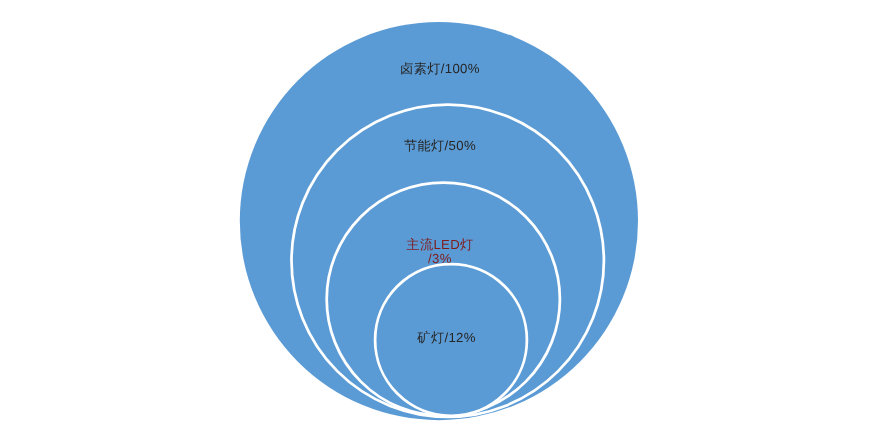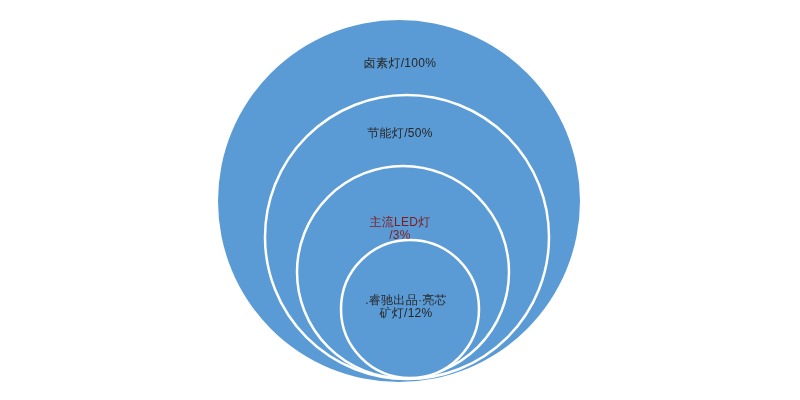--- a/index.html
+++ b/index.html
@@ -40,16 +40,15 @@
     <div>卤素灯/100%</div>
   </div>
   <div class="ring-label" id="label-1" style="left: 400px; top: 133px; color: rgb(38, 38, 38);">
     <div>节能灯/50%</div>
   </div>
   <div class="ring-label" id="label-2" style="left: 400px; top: 205px; color: #7f1d1d; margin-top: 24px;">
     <div>主流LED灯</div>
     <div>/3%</div>
   </div>
   <div class="ring-label" id="label-3" style="left: 406px; top: 307px; color: rgb(38, 38, 38);">
-    <div>.睿驰出品·亮芯</div>
     <div>矿灯/12%</div>
   </div>
 </div>
 
 </body></html>

